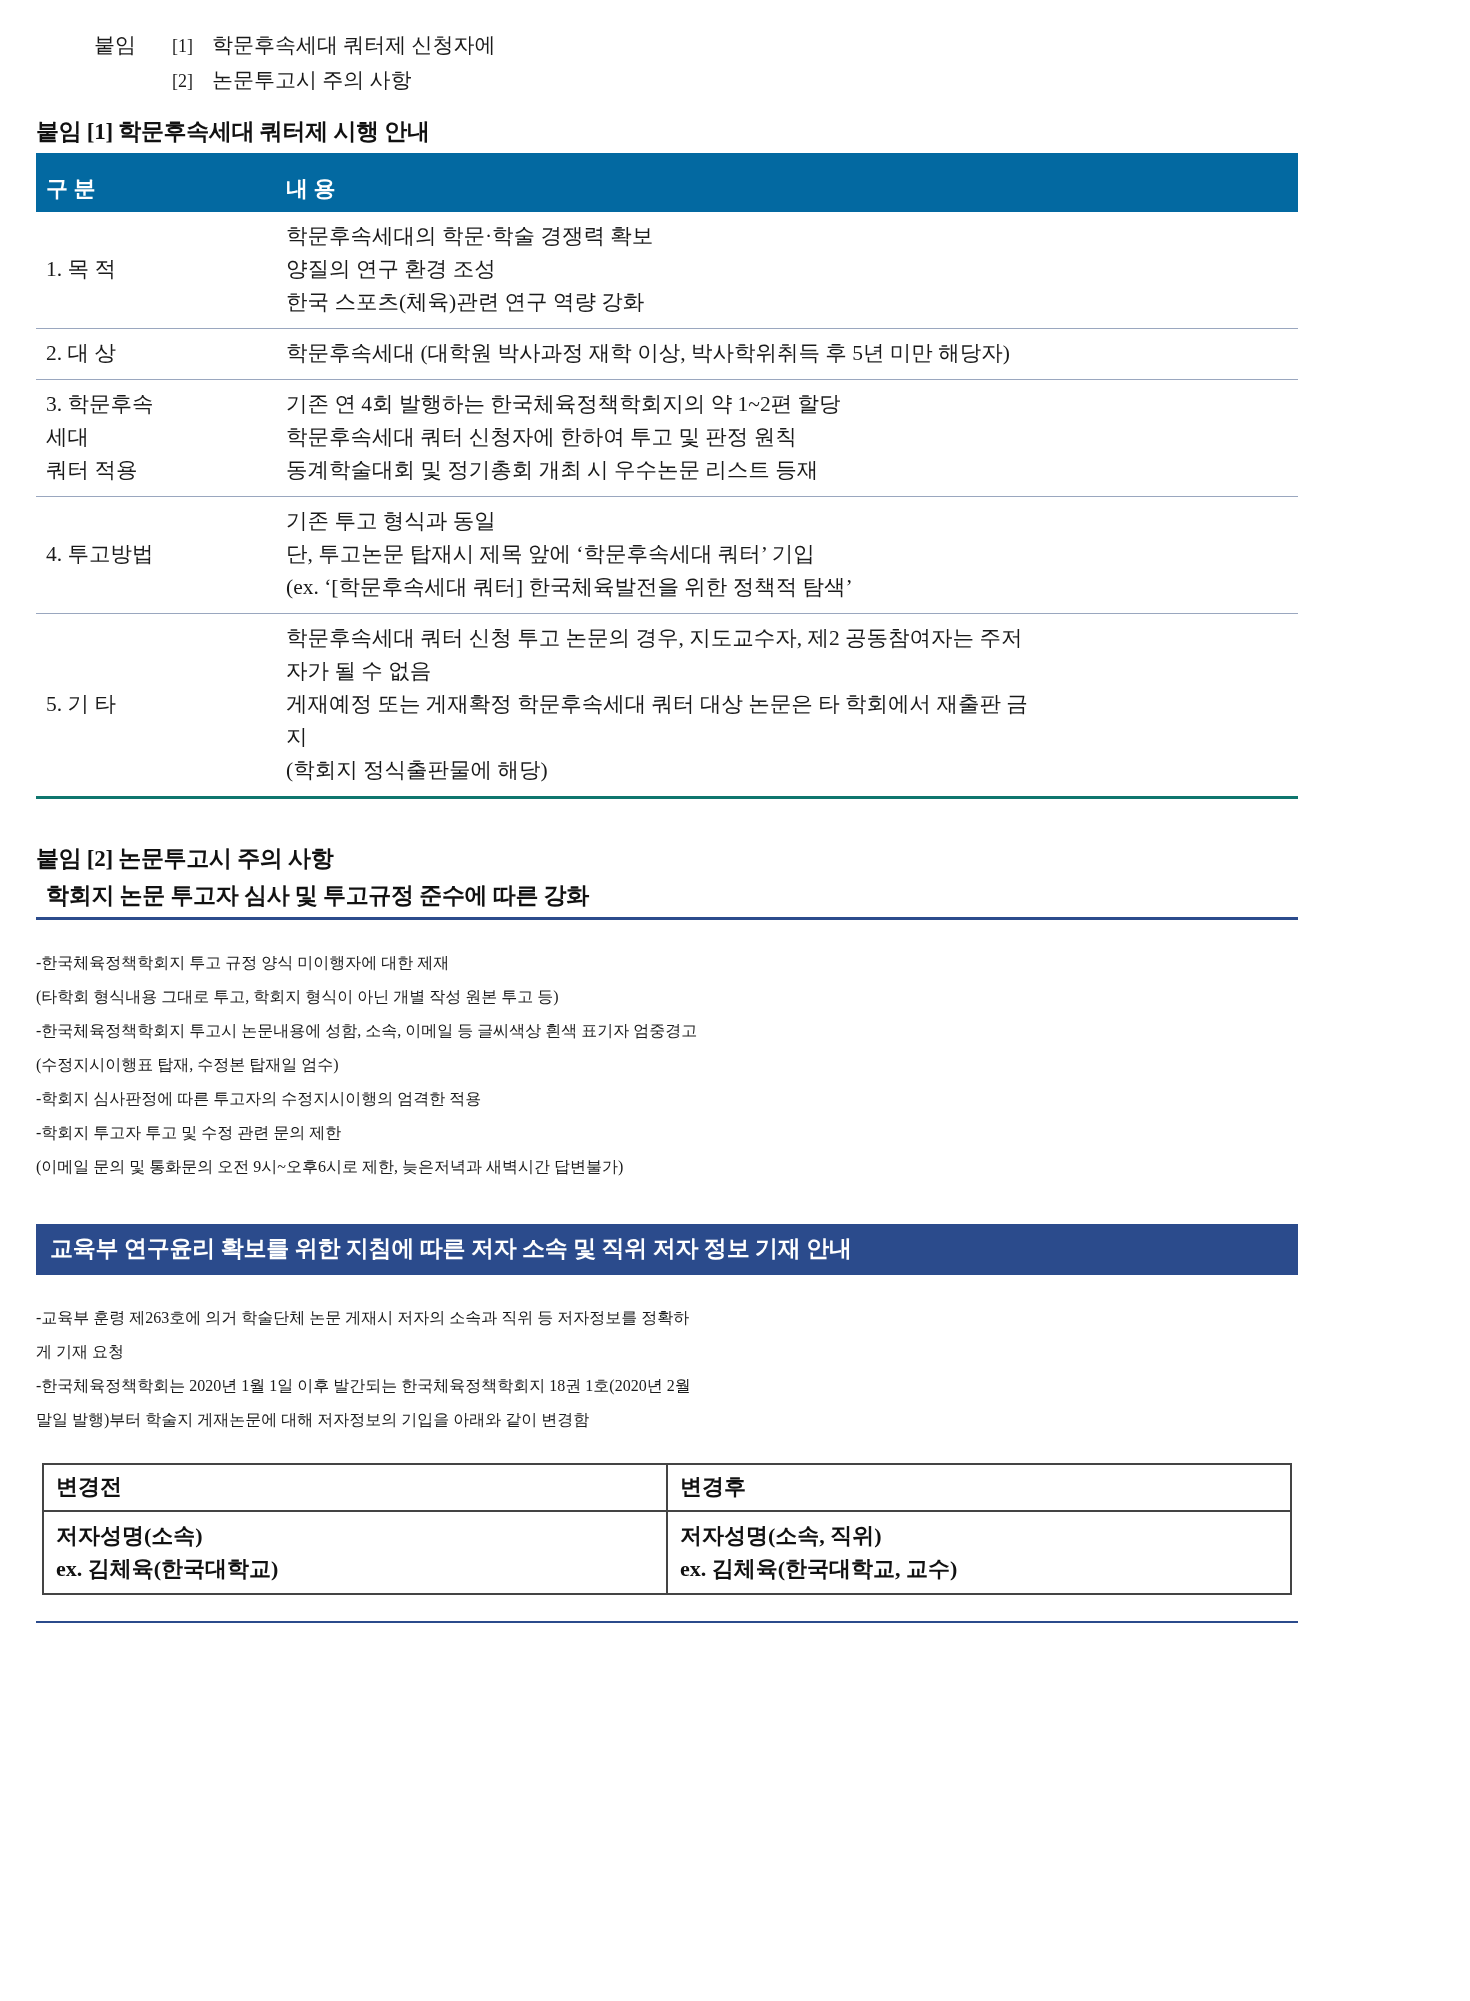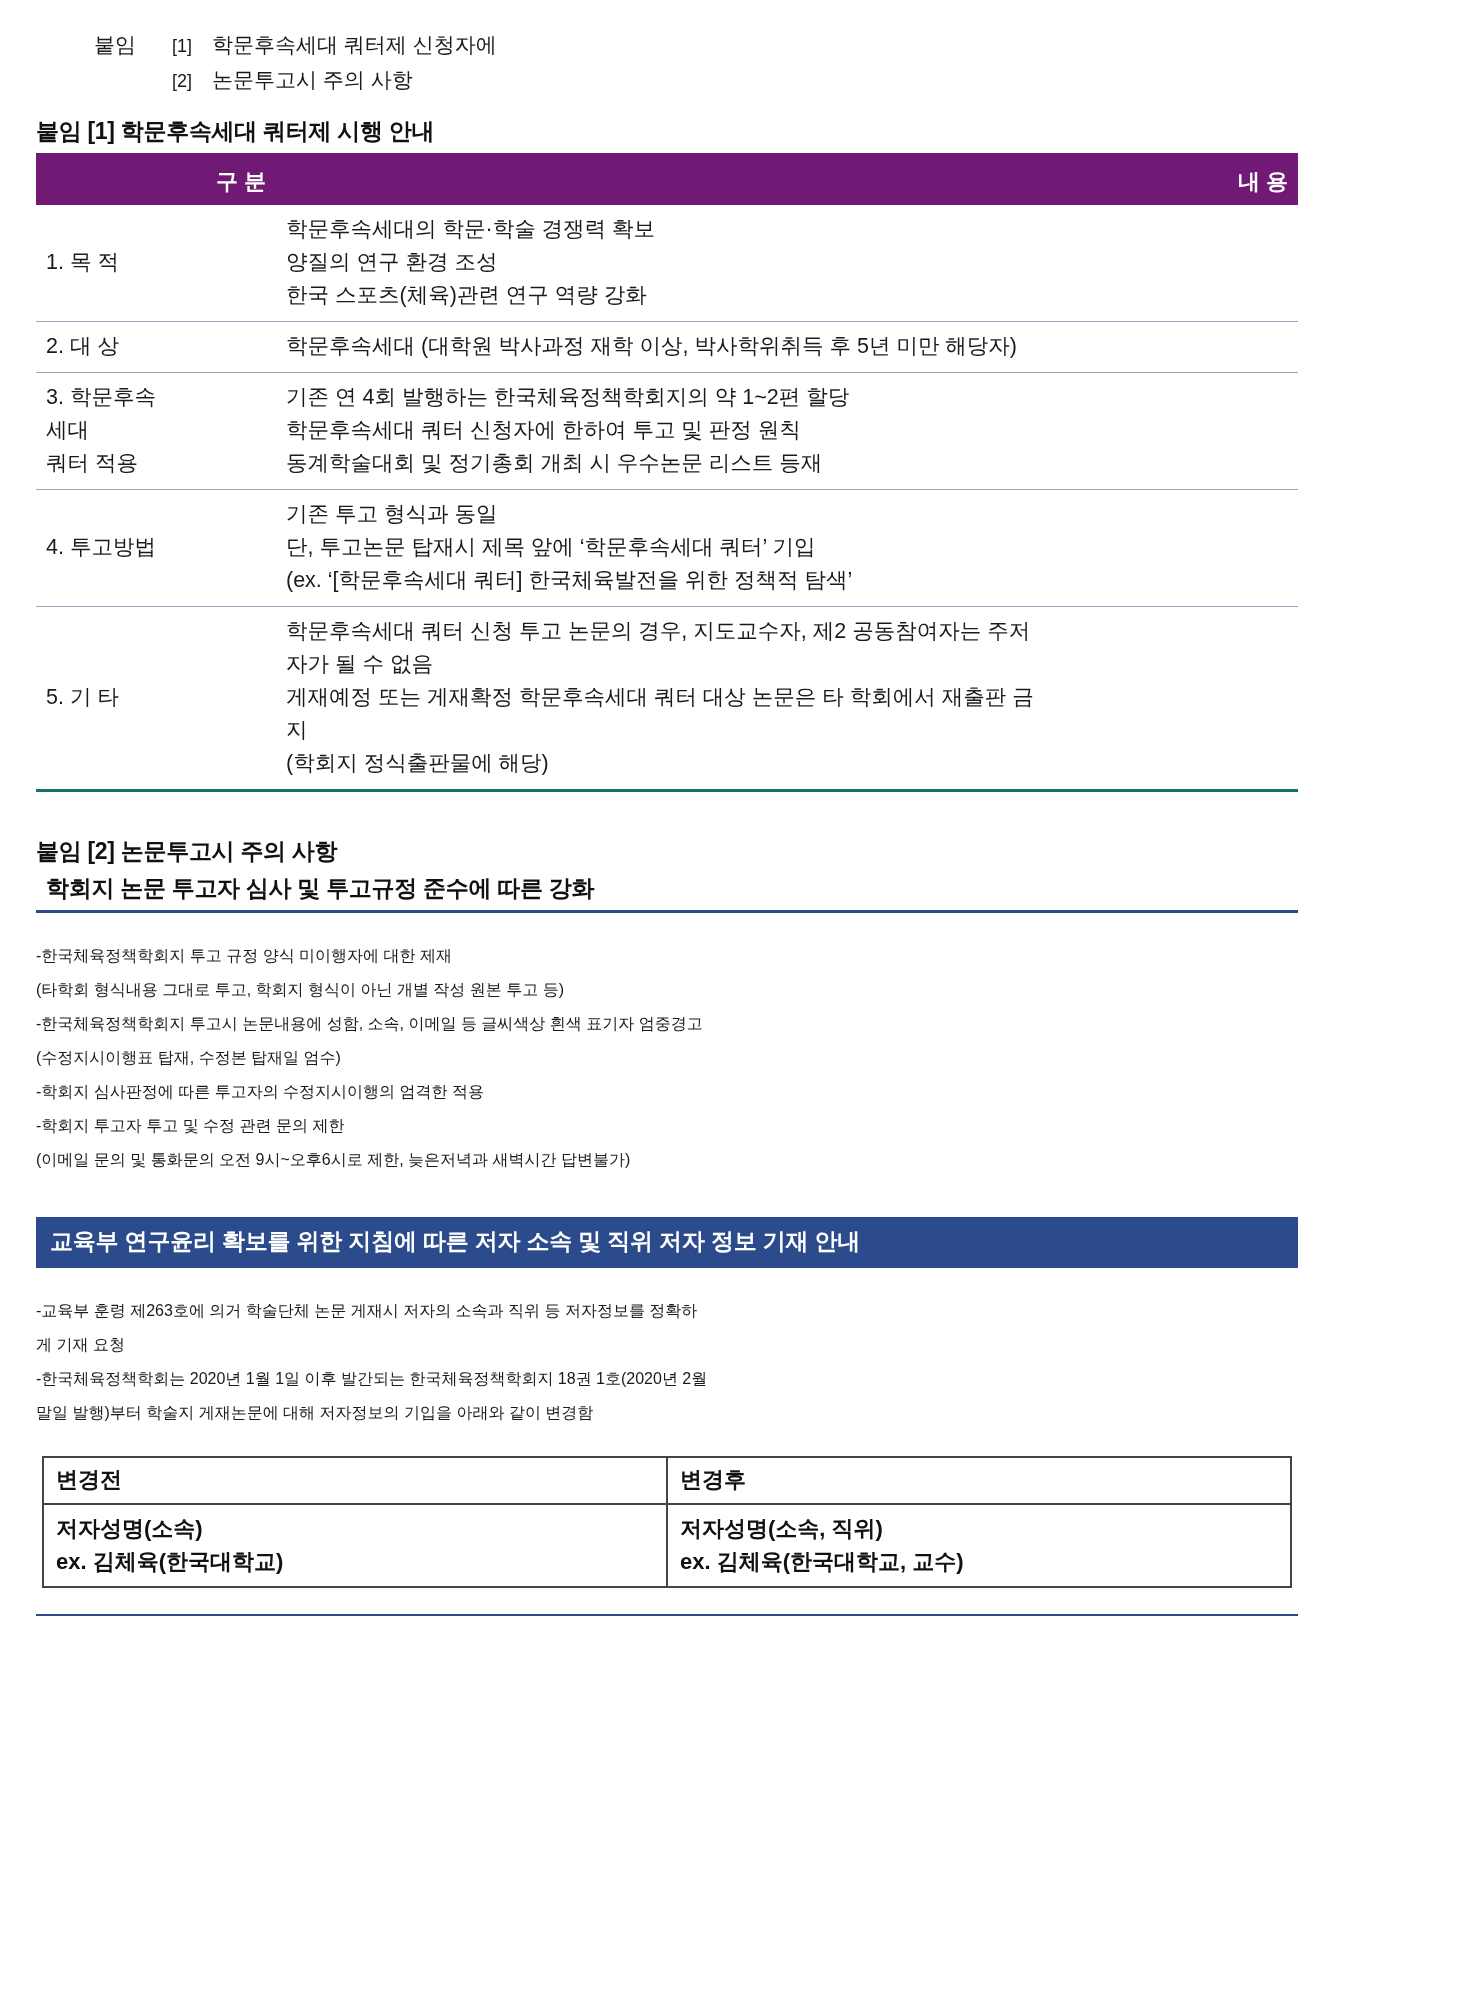--- a/index.html
+++ b/index.html
@@ -11,20 +11,21 @@
     width: 1470px;
     min-height: 2001px;
     font-family: "Liberation Sans", "DejaVu Sans", sans-serif;
     color: #1a1a1a;
     -webkit-font-smoothing: antialiased;
   }
   .page {
     width: 1334px;
     box-sizing: border-box;
     padding: 22px 36px 30px 36px;
+    font-family: Liberation Serif, serif;
   }
 
   
   .attach-list {
     margin: 6px 0 18px 0;
     padding-left: 58px;
   }
   .attach-row {
     display: flex;
     align-items: baseline;
@@ -61,26 +62,26 @@
     letter-spacing: -0.3px;
   }
 
   
   table.doc-table {
     width: 100%;
     border-collapse: collapse;
     table-layout: fixed;
   }
   table.doc-table th {
-    background: #701a75;
+    background: #0369a1;
     color: #ffffff;
     font-size: 22px;
     font-weight: bold;
-    text-align: right;
-    padding: 14px 10px 8px 10px;
+    text-align: left;
+    padding: 21px 10px 8px 10px;
     border: none;
   }
   table.doc-table th.col-a { width: 220px; }
   table.doc-table td {
     font-size: 21.5px;
     line-height: 33px;
     padding: 8px 10px 9px 10px;
     vertical-align: middle;
     border-bottom: 1px solid #9aa7bf;
     color: #1a1a1a;

